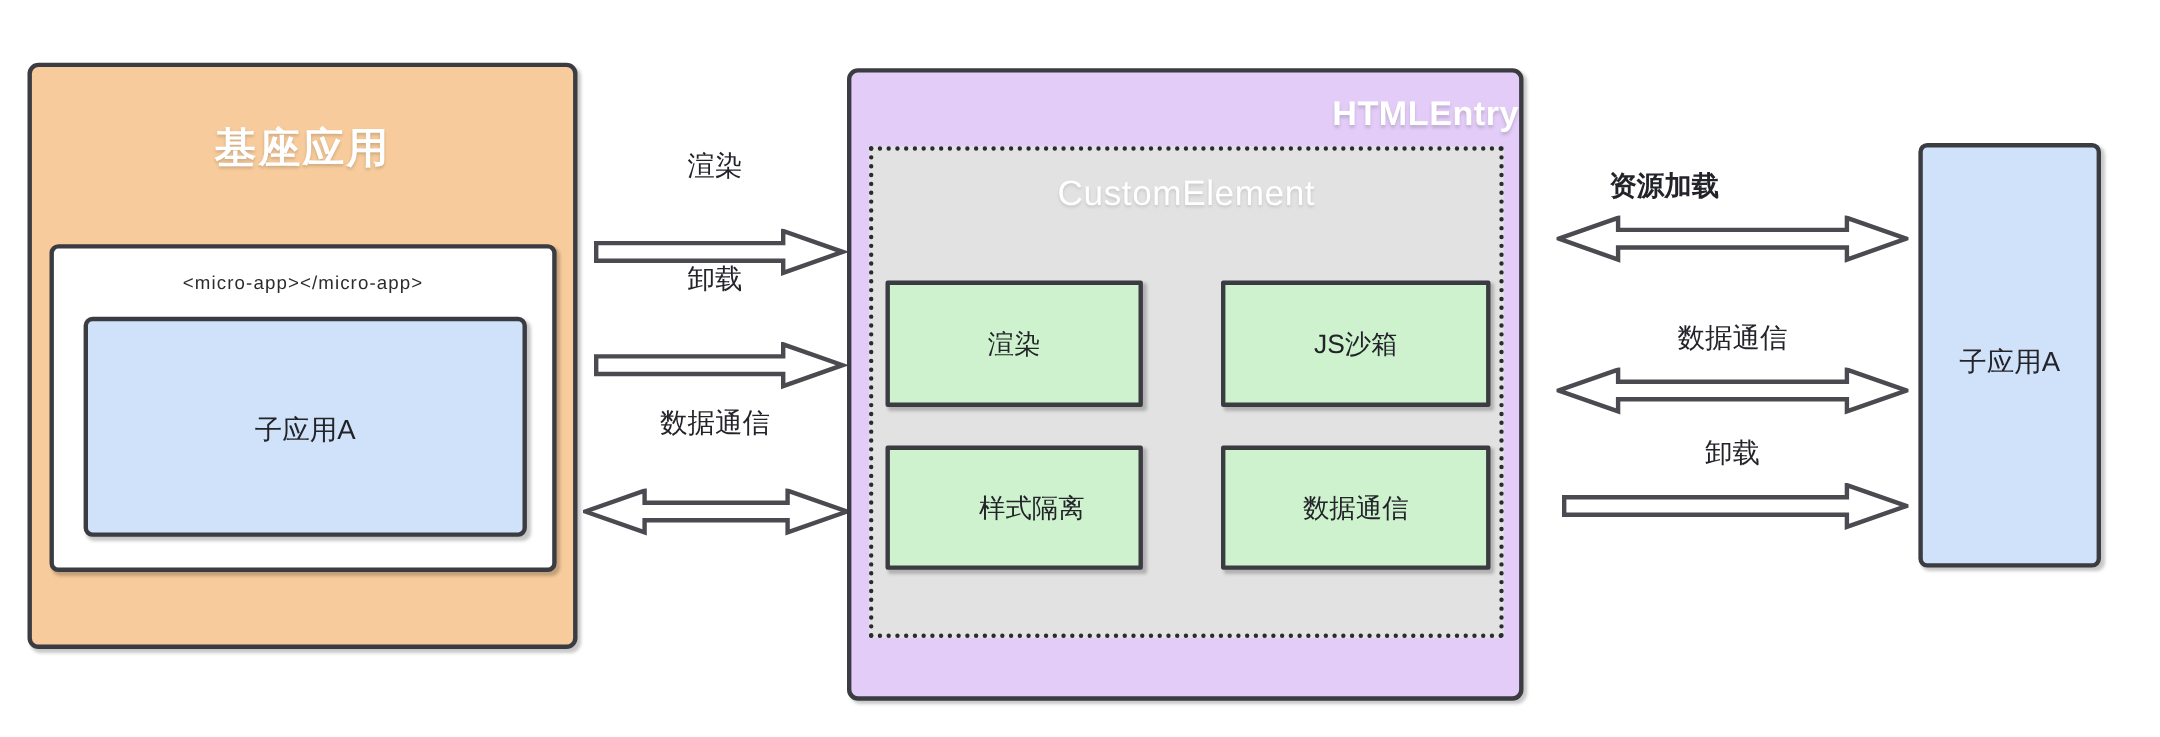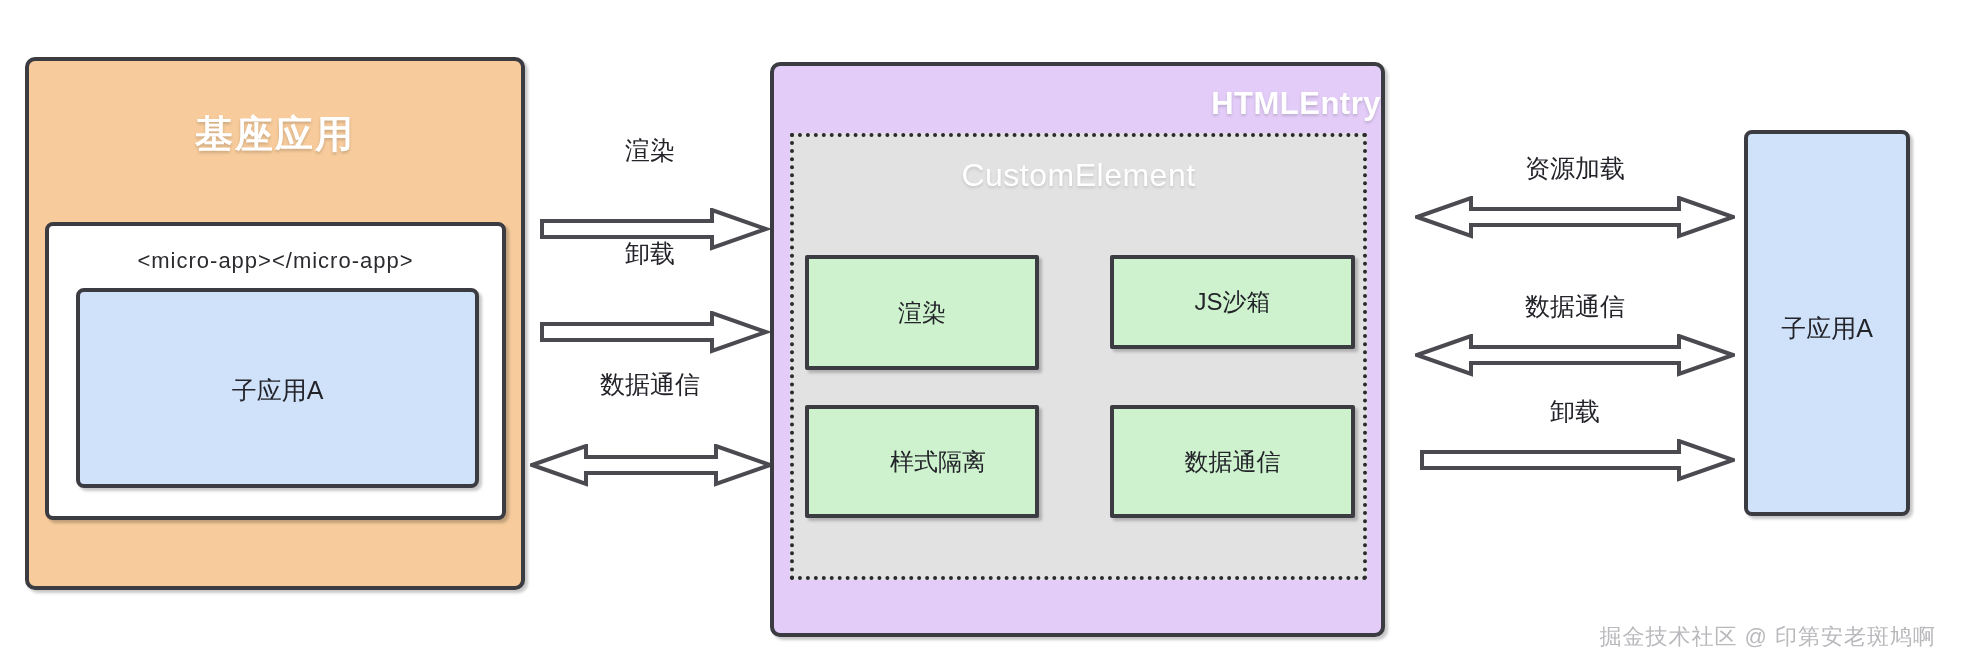--- a/index.html
+++ b/index.html
@@ -57,21 +57,21 @@
     border-width: 4px;
     border-radius: 8px;
   }
   .micro-app-tag {
     position: absolute;
     left: 0;
     right: 0;
     top: 22px;
     text-align: center;
     color: #2c2c30;
-    font-size: 22px;
+    font-size: 17px;
     letter-spacing: 1px;
   }
 
   .sub-app-left {
     left: 76px;
     top: 288px;
     width: 403px;
     height: 200px;
     background: #cfe2f9;
     border-radius: 8px;
@@ -137,21 +137,21 @@
     box-shadow: 3px 3px 3px rgba(0,0,0,0.22);
     position: absolute;
     box-sizing: border-box;
     display: flex;
     align-items: center;
     justify-content: center;
     color: #23232a;
     font-size: 24px;
   }
   .feature-r0c0 { left: 805px; top: 255px; width: 234px; height: 115px; }
-  .feature-r0c1 { left: 1110px; top: 255px; width: 245px; height: 94px; }
+  .feature-r0c1 { left: 1110px; top: 255px; width: 245px; height: 115px; }
   .feature-r1c0 { left: 805px; top: 405px; width: 234px; height: 113px; padding-left: 32px; }
   .feature-r1c1 { left: 1110px; top: 405px; width: 245px; height: 113px; }
 
   
   .sub-app-right {
     left: 1744px;
     top: 130px;
     width: 166px;
     height: 386px;
     background: #cfe2f9;
@@ -236,21 +236,21 @@
 
   <div class="custom-element">
     <div class="custom-element-title">CustomElement</div>
   </div>
 
   <div class="feature feature-r0c0">渲染</div>
   <div class="feature feature-r0c1">JS沙箱</div>
   <div class="feature feature-r1c0">样式隔离</div>
   <div class="feature feature-r1c1">数据通信</div>
 
-  <div class="arrow-label" style="left:1430px; top:152px; width:290px;">资源加载</div>
+  <div class="arrow-label" style="left:1368px; top:152px; width:290px;font-weight:bold;">资源加载</div>
   <svg class="arrow-svg" style="left:1415px; top:196px;" width="320" height="48" viewBox="0 0 320 48">
     <g transform="translate(2,2)">
       <path d="M54,0 L54,11 L262,11 L262,0 L316,19 L262,38 L262,27 L54,27 L54,38 L0,19 Z" fill="#ffffff" stroke="#4a4a50" stroke-width="4" stroke-linejoin="miter"></path>
     </g>
   </svg>
 
   <div class="arrow-label" style="left:1430px; top:290px; width:290px;">数据通信</div>
   <svg class="arrow-svg" style="left:1415px; top:334px;" width="320" height="48" viewBox="0 0 320 48">
     <g transform="translate(2,2)">
       <path d="M54,0 L54,11 L262,11 L262,0 L316,19 L262,38 L262,27 L54,27 L54,38 L0,19 Z" fill="#ffffff" stroke="#4a4a50" stroke-width="4" stroke-linejoin="miter"></path>
@@ -261,15 +261,14 @@
   <svg class="arrow-svg" style="left:1420px; top:439px;" width="315" height="48" viewBox="0 0 315 48">
     <g transform="translate(2,2)">
       <path d="M0,11 L257,11 L257,0 L311,19 L257,38 L257,27 L0,27 Z" fill="#ffffff" stroke="#4a4a50" stroke-width="4" stroke-linejoin="miter"></path>
     </g>
   </svg>
 
   <div class="box sub-app-right">
     <div class="sub-app-right-label">子应用A</div>
   </div>
 
-  <div class="watermark">掘金技术社区 @ 印第安老斑鸠啊</div>
 
 </div>
 
 </body></html>

